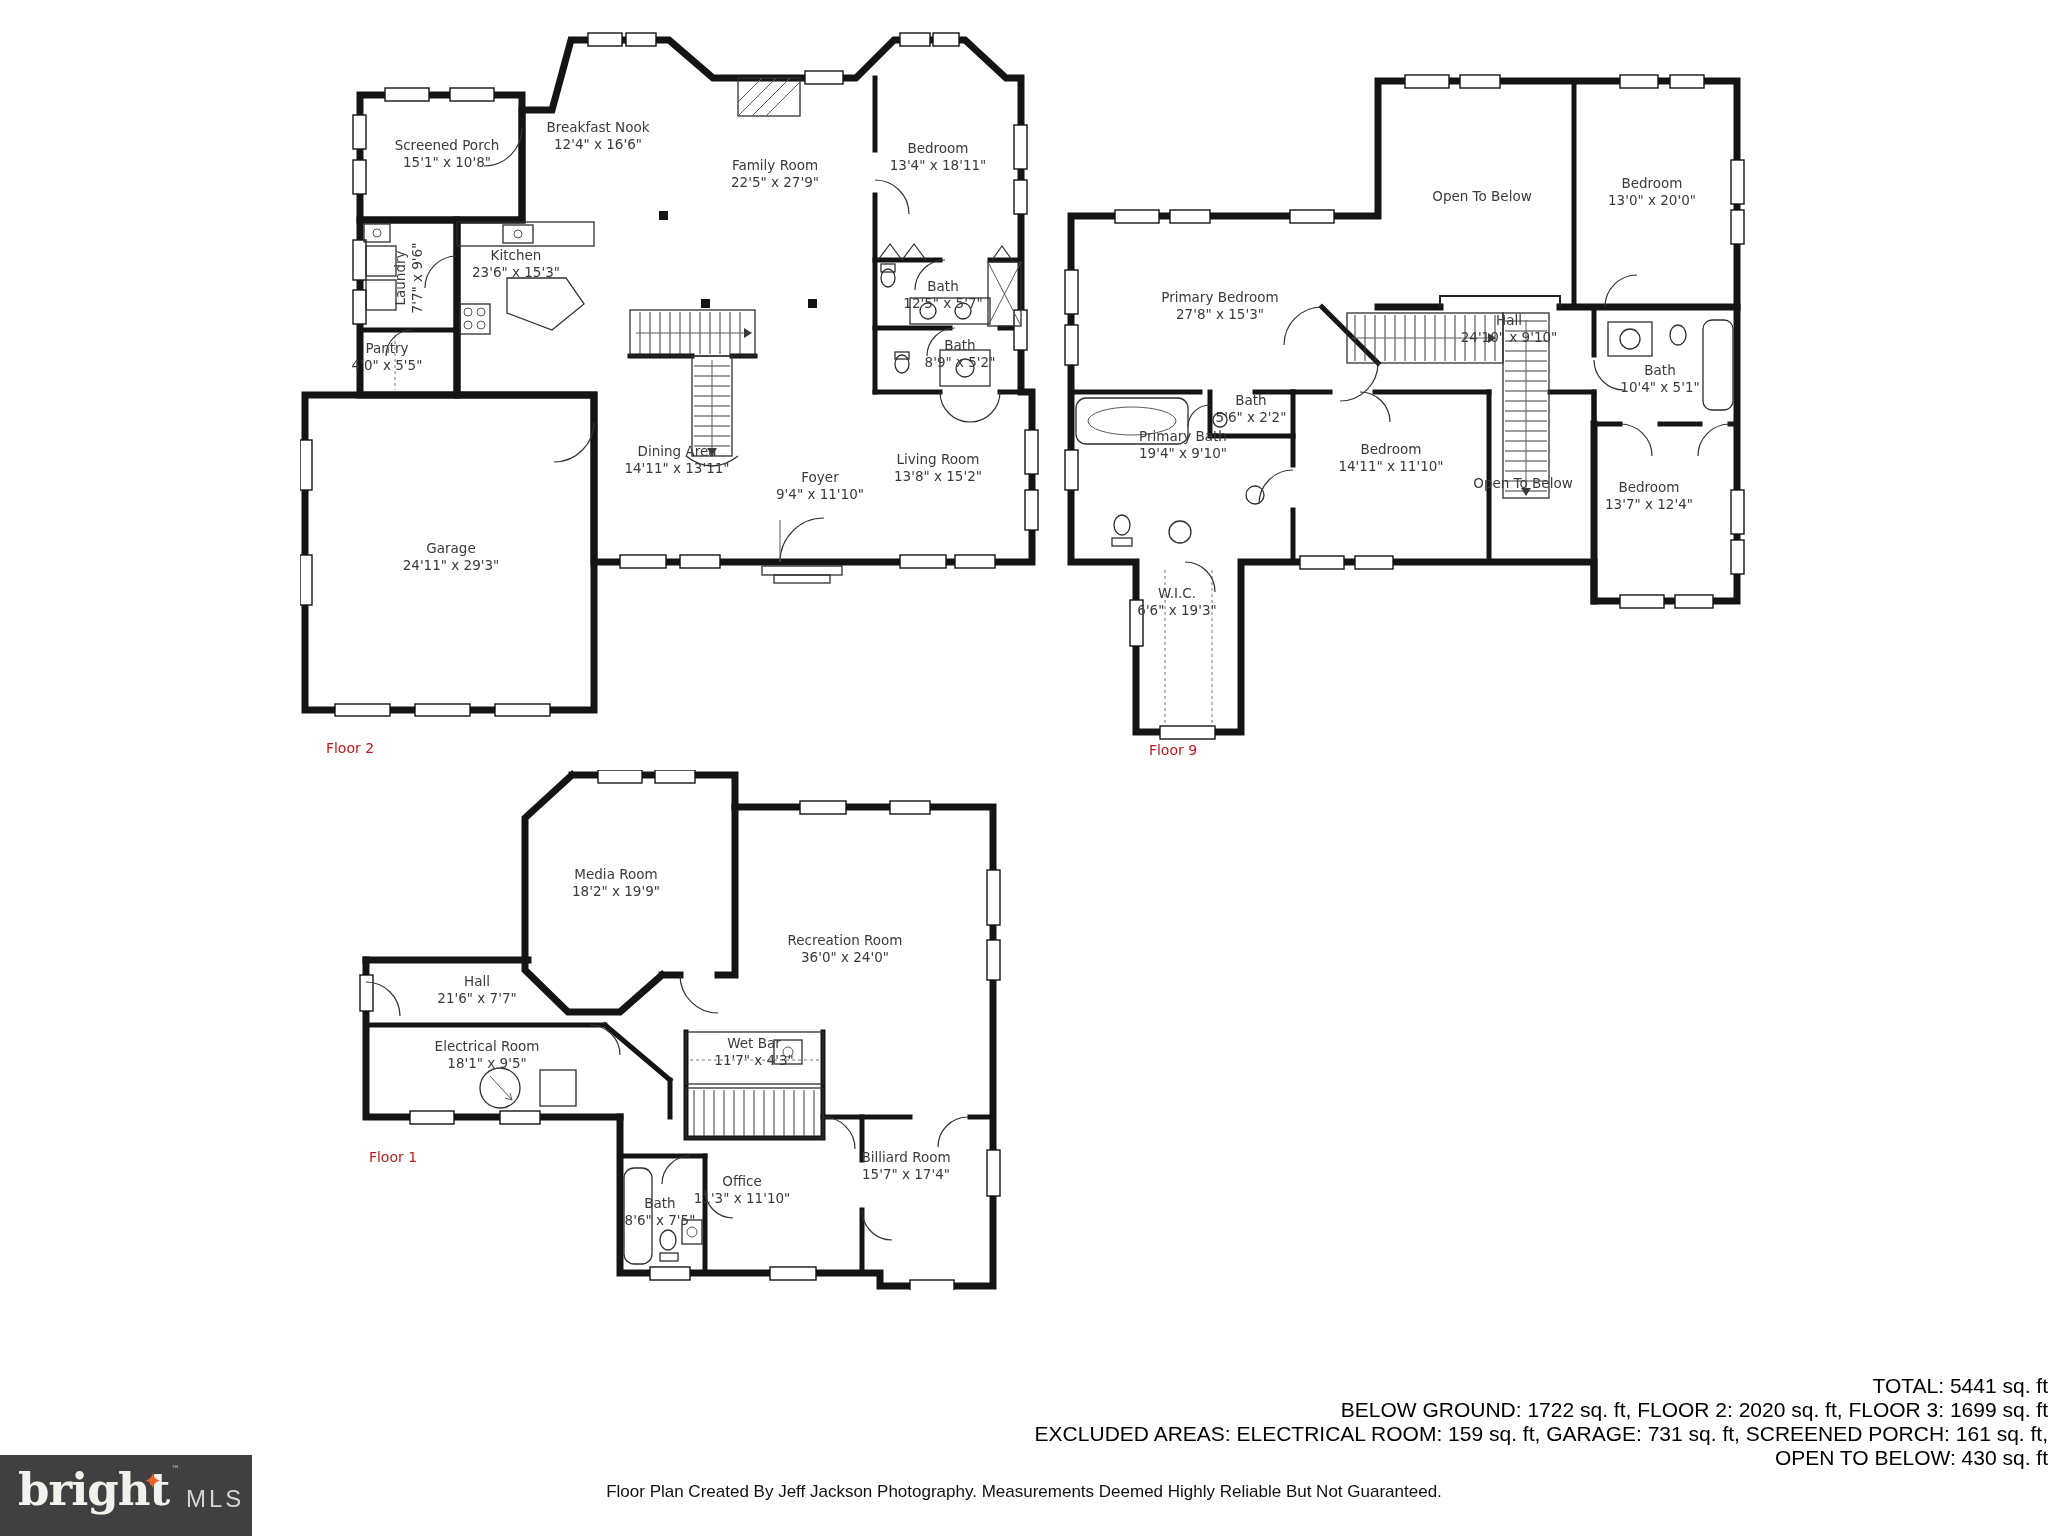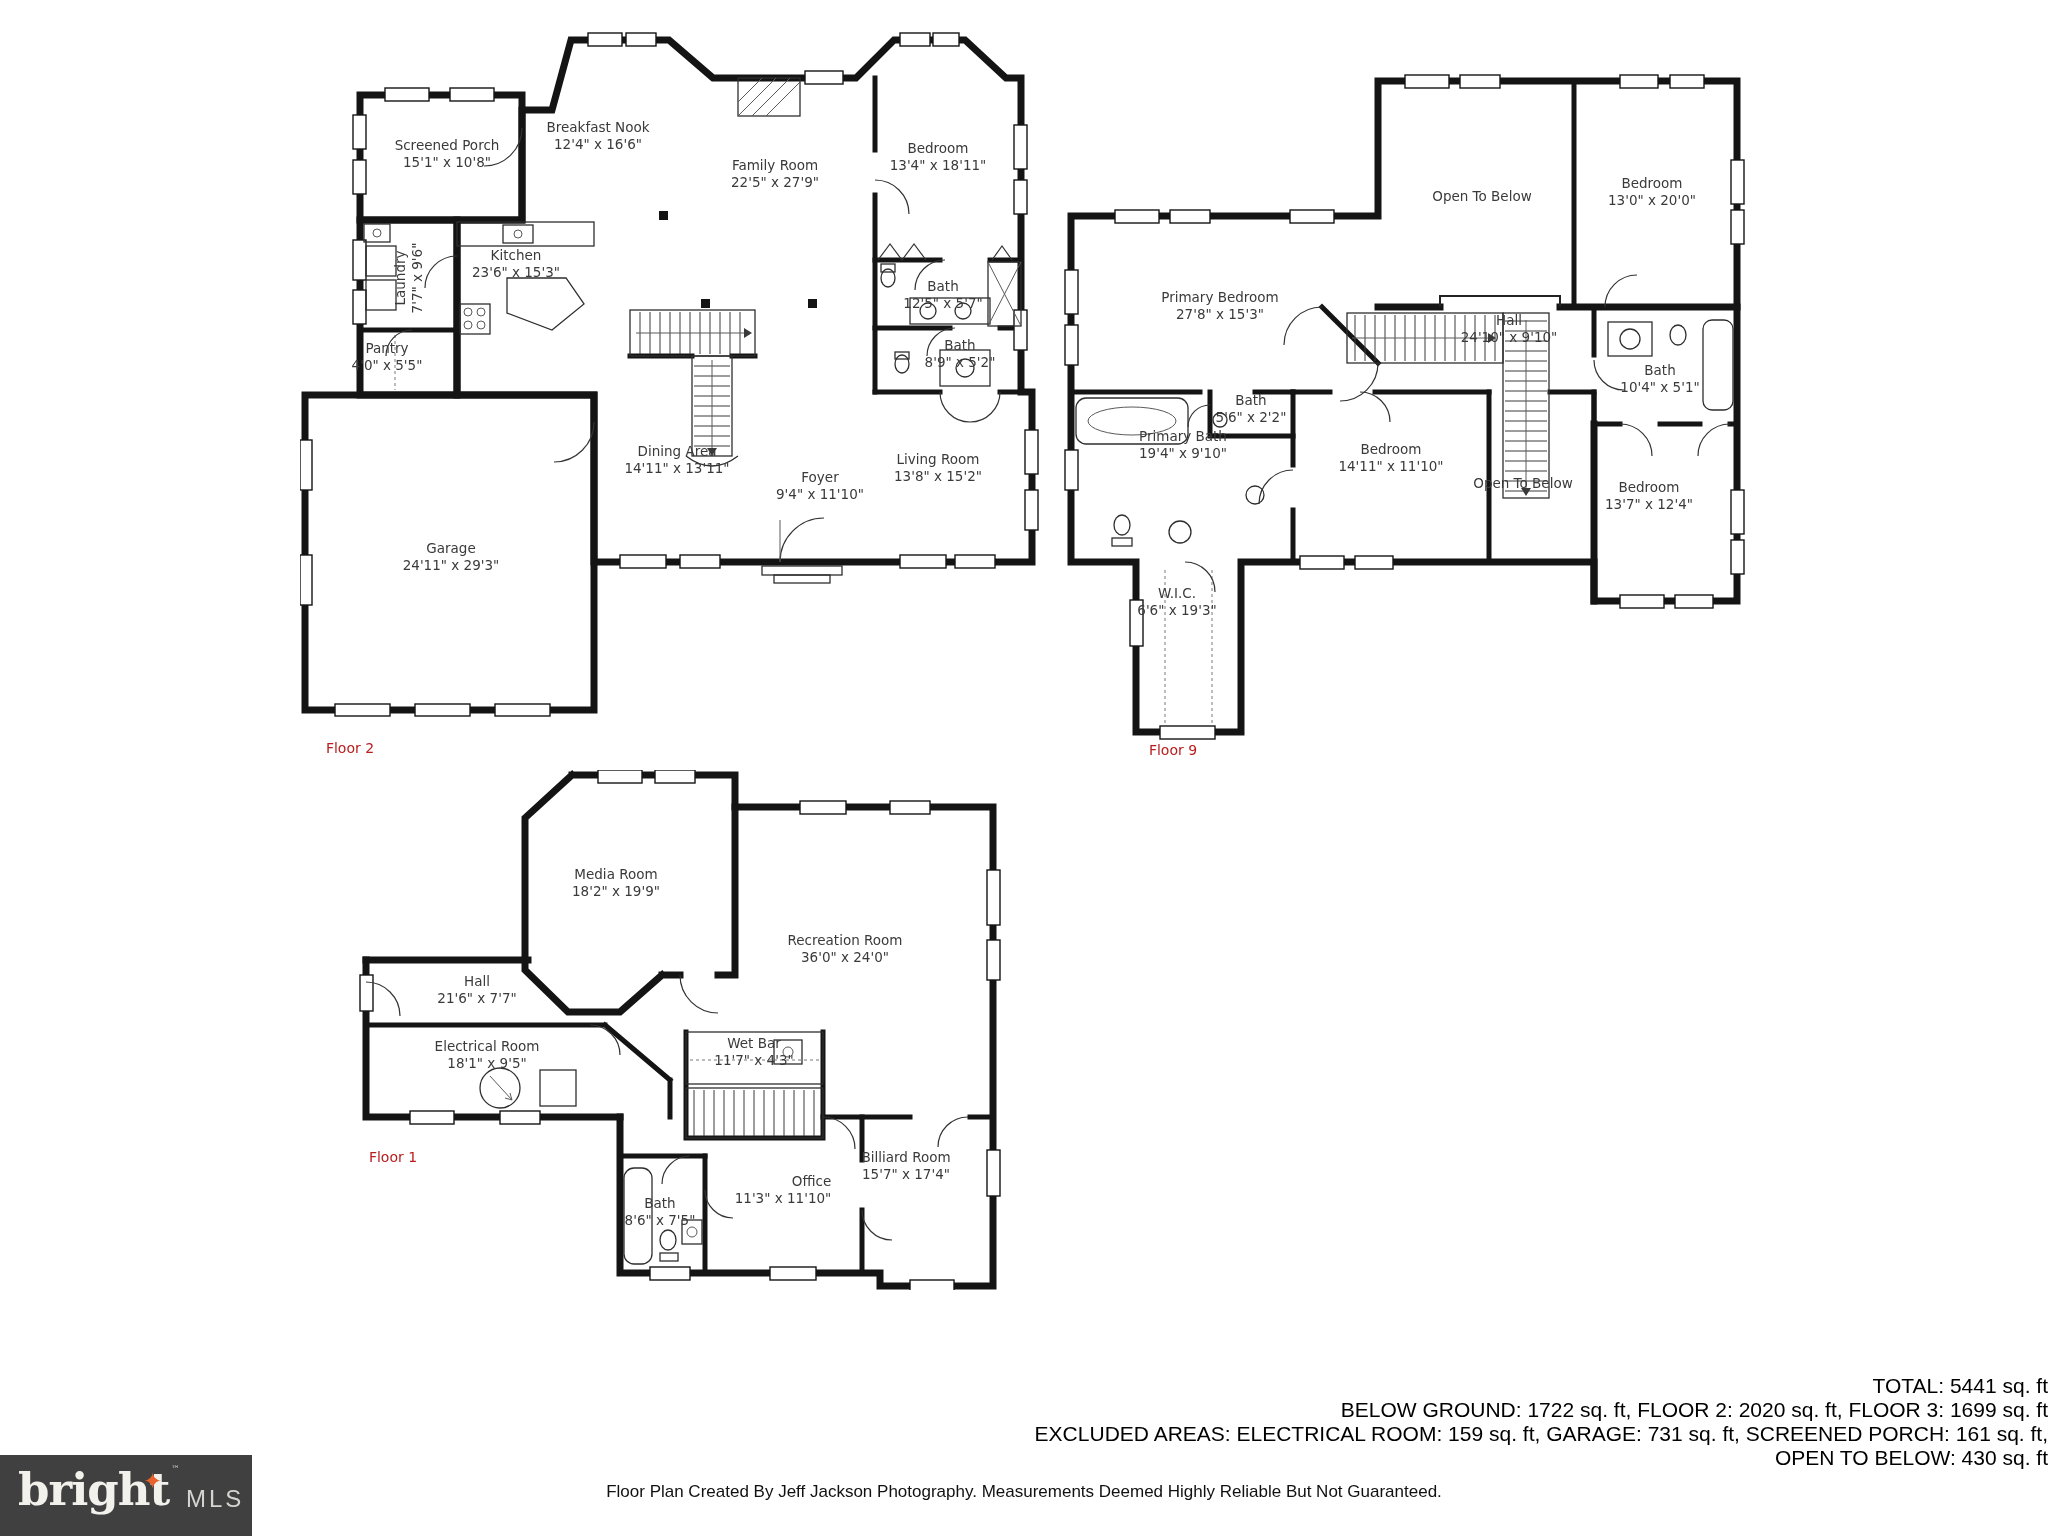--- a/index.html
+++ b/index.html
@@ -411,21 +411,21 @@
     <div>18'1" x 9'5"</div>
   </div>
   <div class="lbl" style="left:754px; top:1052px;">
     <div>Wet Bar</div>
     <div>11'7" x 4'3"</div>
   </div>
   <div class="lbl" style="left:906px; top:1166px;">
     <div>Billiard Room</div>
     <div>15'7" x 17'4"</div>
   </div>
-  <div class="lbl" style="left:783px; top:1190px;text-align:right;">
+  <div class="lbl" style="left:742px; top:1190px;">
     <div>Office</div>
     <div>11'3" x 11'10"</div>
   </div>
   <div class="lbl" style="left:660px; top:1212px;">
     <div>Bath</div>
     <div>8'6" x 7'5"</div>
   </div>
   <div class="floor-caption" style="left:393px; top:1157px;">Floor 1</div>
 
   <div class="summary">

